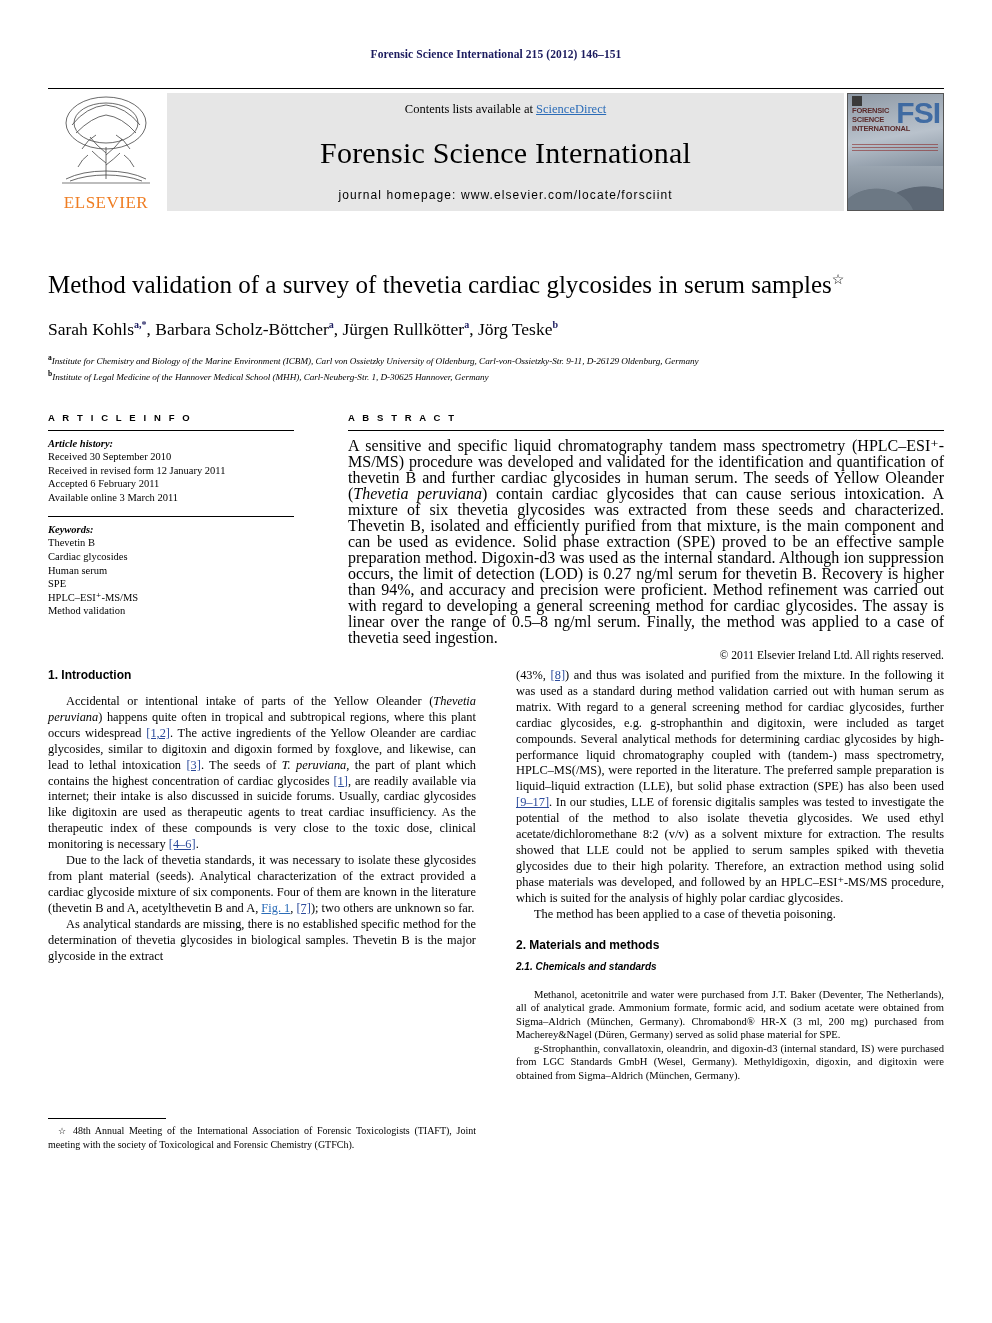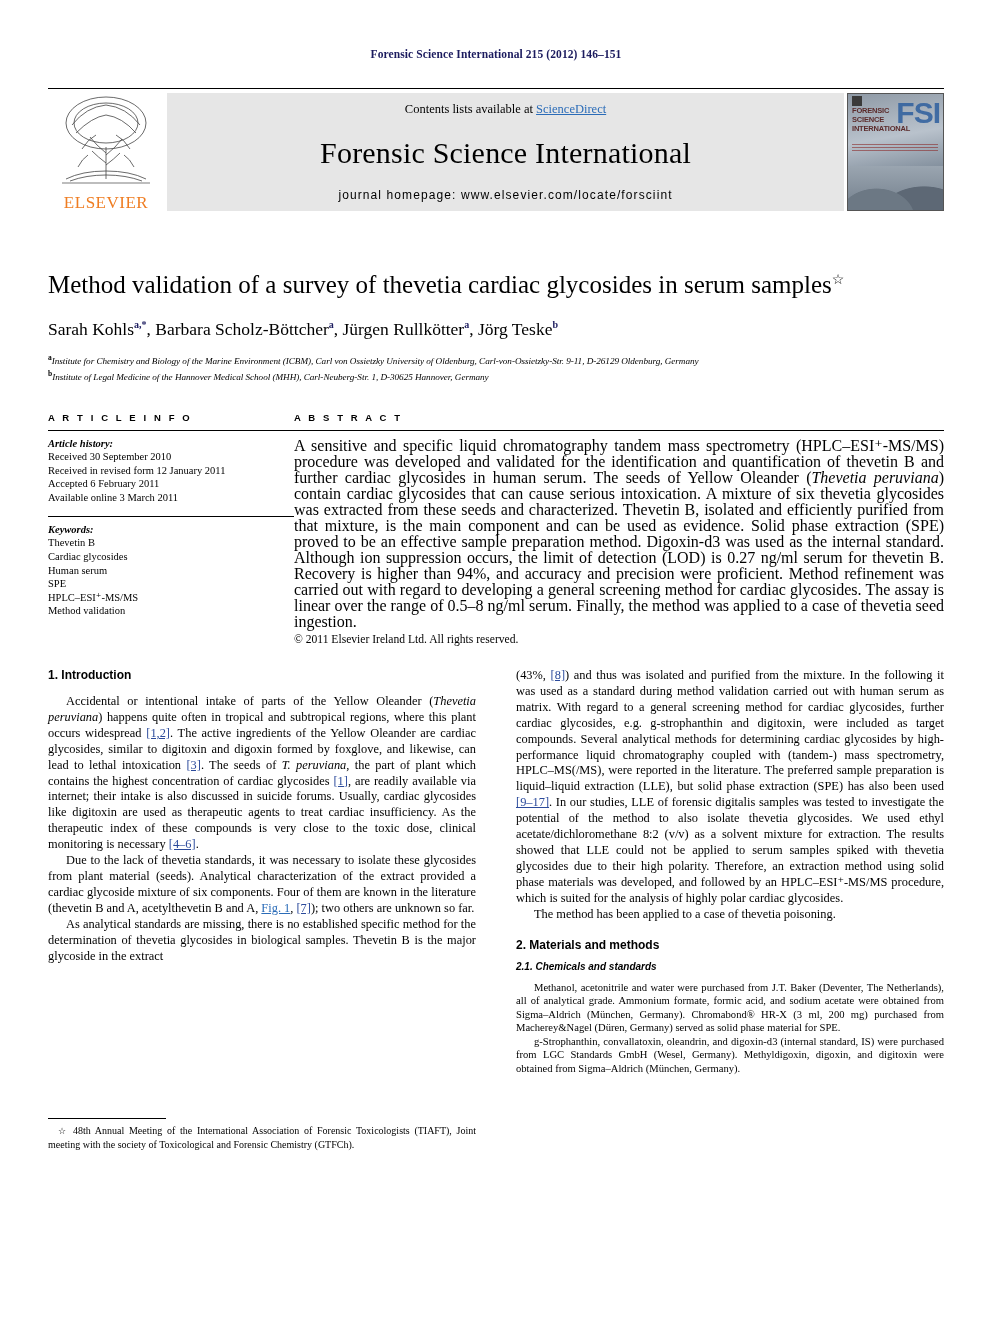--- a/index.html
+++ b/index.html
@@ -179,23 +179,24 @@
   }
   .affil sup { font-style: normal; font-weight: bold; font-size: 7.5px; }
 
   
   .info-abstract {
     position: absolute;
     top: 412px;
     left: 48px;
     width: 896px;
     display: flex;
+    gap: 38px;
   }
   .col-info { width: 246px; flex: 0 0 246px; }
-  .col-abstract { flex: 1 1 auto; }
+  .col-abstract { flex: 1 1 auto; margin-left: 16px; }
   .sec-label {
     font-family: "Liberation Sans", sans-serif;
     font-size: 9.5px;
     font-weight: bold;
     letter-spacing: 2.6px;
     margin-bottom: 7px;
   }
   .thin-rule { border-top: 1.2px solid #000; margin: 0 0 7px 0; }
   .info-group { margin-bottom: 12px; }
   .info-head {
@@ -207,21 +208,21 @@
   .info-line { font-size: 10.5px; line-height: 13.6px; }
   .abstract-text {
     font-size: 16px;
     line-height: 16px;
     text-align: justify;
     margin: 0;
   }
   .abstract-text i { font-style: italic; }
   .copyright {
     font-size: 11.6px;
-    text-align: left;
+    text-align: right;
     margin-top: 3px;
   }
 
   
   .body-cols {
     position: absolute;
     top: 668px;
     left: 48px;
     width: 896px;
     display: flex;
@@ -234,21 +235,21 @@
     font-size: 12px;
     font-weight: bold;
     margin: 0 0 12px 0;
   }
   h2.sec.tight { margin-bottom: 9px; }
   h3.subsec {
     font-family: "Liberation Sans", sans-serif;
     font-size: 10px;
     font-style: italic;
     font-weight: bold;
-    margin: 0 0 9px 0;
+    margin: 0 0 16px 0;
   }
   p.para {
     font-size: 12.4px;
     line-height: 15.9px;
     text-align: justify;
     margin: 0;
     text-indent: 18px;
   }
   p.para.small {
     font-size: 10.6px;

